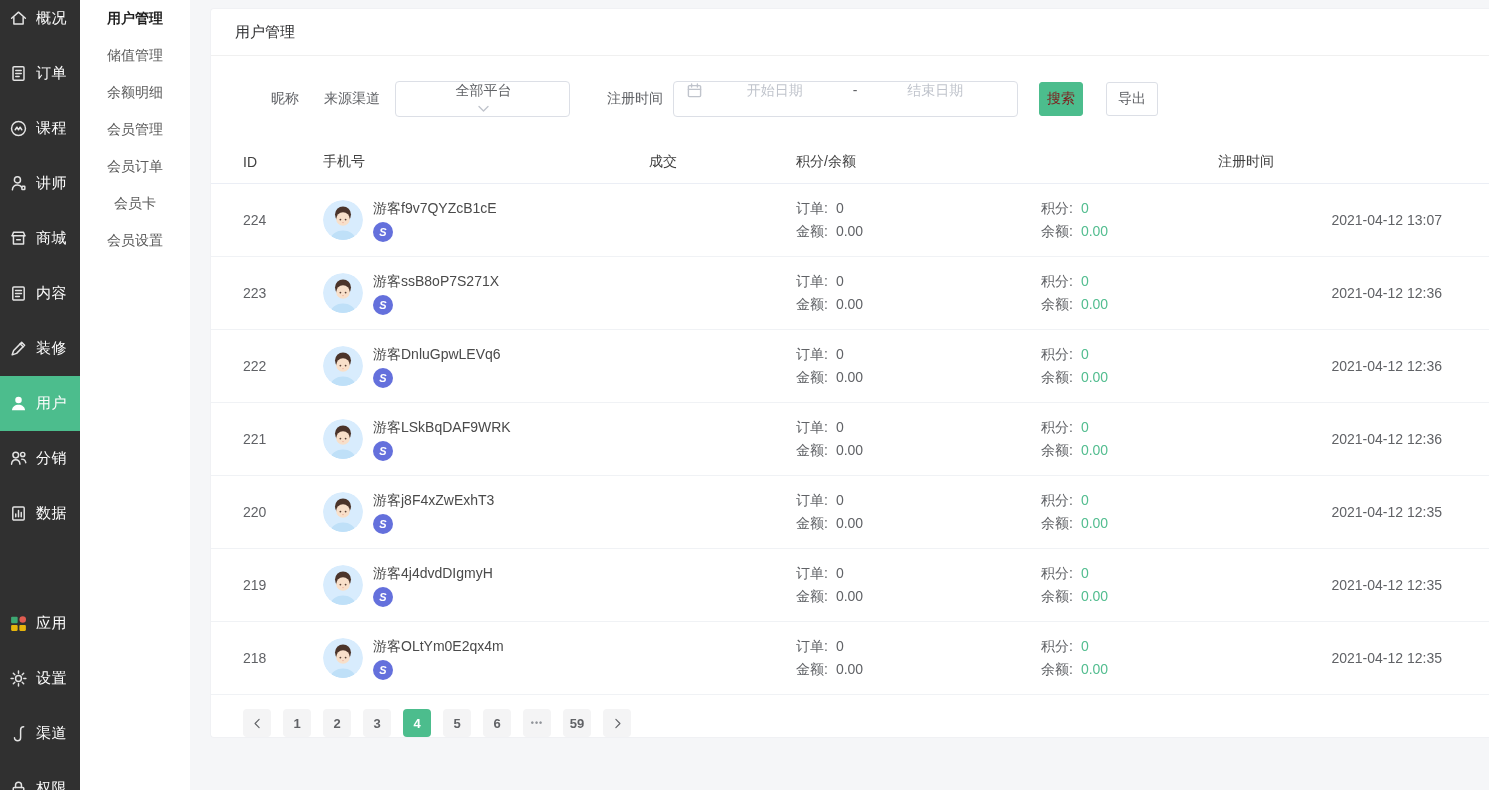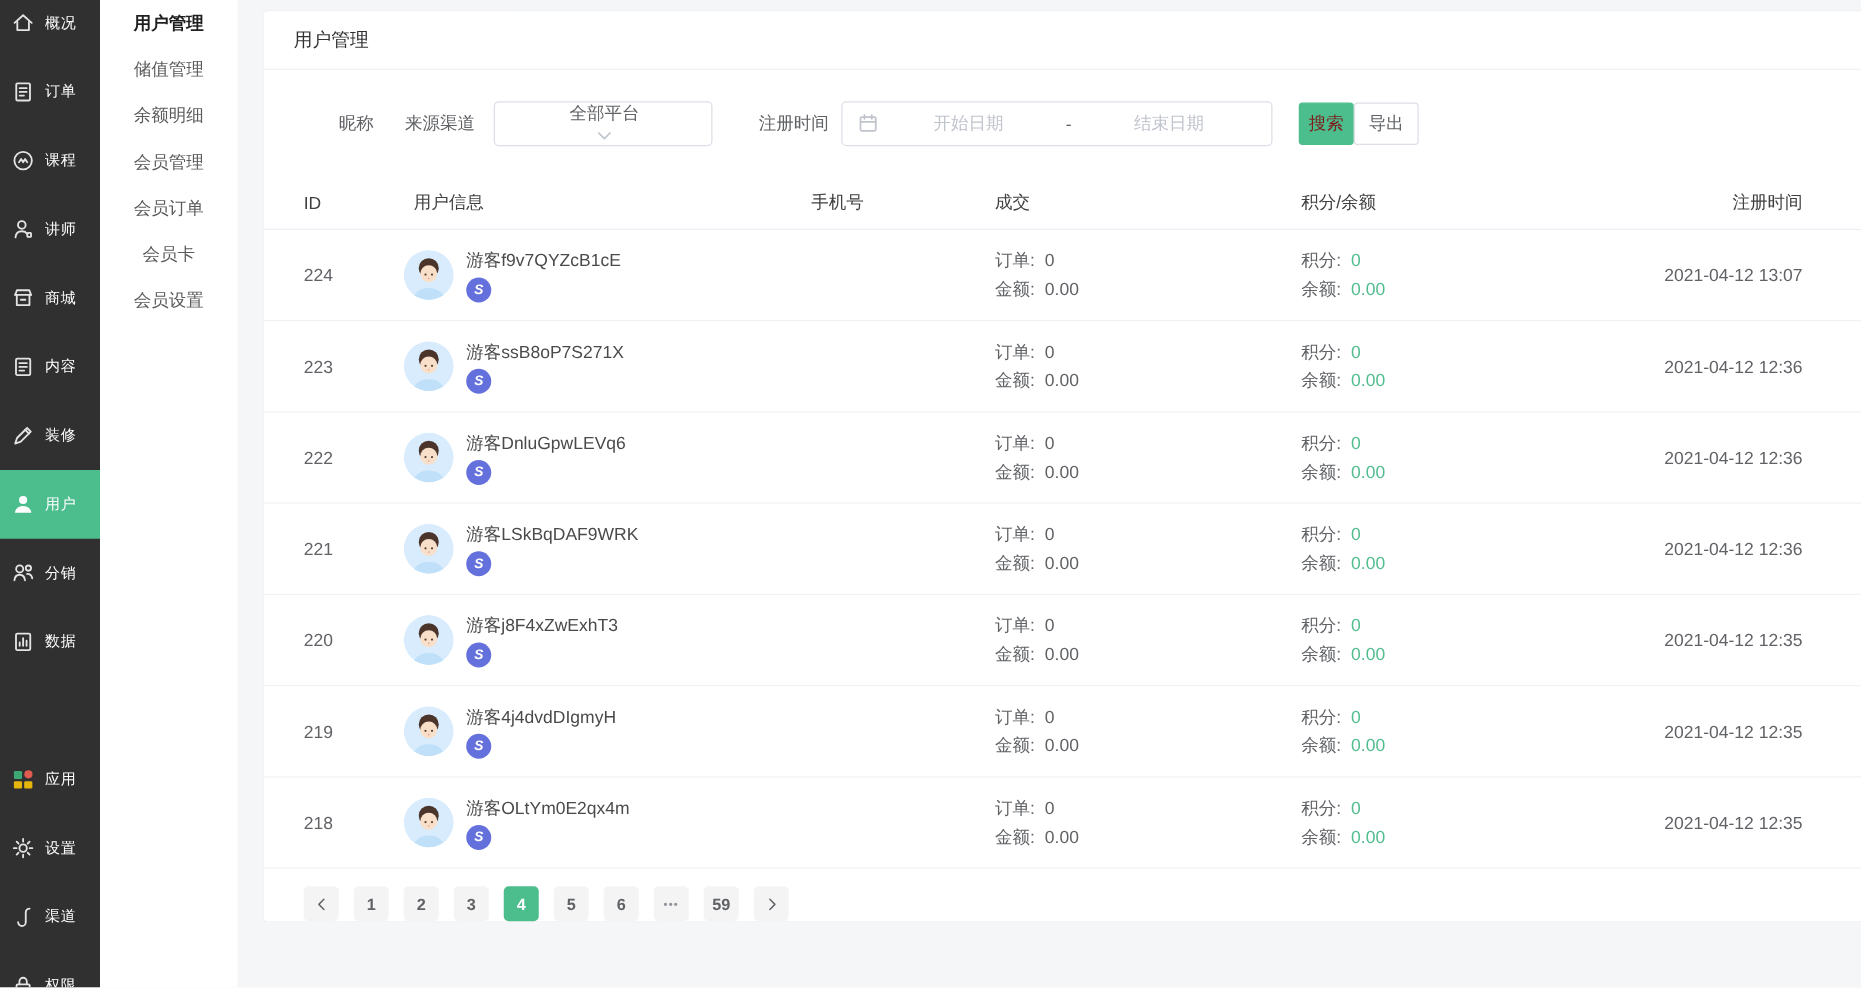--- a/index.html
+++ b/index.html
@@ -8,21 +8,21 @@
 
   
   .sidebar { position:absolute; left:0; top:0; width:80px; height:790px; background:#303030; overflow:hidden; z-index:3; }
   .nav { margin-top:-9px; }
   .nav-item { height:55px; display:flex; align-items:center; padding-left:8px; cursor:pointer; }
   .nav-item.active { background:#4cbd8d; }
   .nav-spacer { height:55px; }
   .nav-ic { width:20px; height:20px; margin-right:8px; color:#e3e3e3; display:grid; place-items:center; flex:0 0 auto; }
   .nav-item.active .nav-ic { color:#ffffff; }
   .nav-ic svg { width:19px; height:19px; display:block; }
-  .nav-label { color:#fdfdfd; font-size:12px; letter-spacing:.5px; white-space:nowrap; }
+  .nav-label { color:#fdfdfd; font-size:15px; letter-spacing:.5px; white-space:nowrap; }
 
   
   .submenu { position:absolute; left:80px; top:0; width:110px; height:790px; background:#ffffff; z-index:2; }
   .submenu-item { height:37px; display:flex; align-items:center; justify-content:center; font-size:14px; color:#5a5a5a; cursor:pointer; }
   .submenu-item.active { color:#1f1f1f; font-weight:bold; }
 
   
   .main { position:absolute; left:190px; top:0; right:0; bottom:0; background:#f5f6f8; }
   .card { position:absolute; left:20px; top:8px; width:1279px; height:730px; background:#ffffff; border-radius:4px 0 0 4px; border:1px solid #f0f1f4; border-right:none; }
   .card-header { height:47px; display:flex; align-items:center; padding-left:24px; border-bottom:1px solid #f0f0f0; font-size:15px; color:#303133; }
@@ -31,26 +31,26 @@
   .filters { height:85px; display:flex; align-items:center; padding-left:60px; }
   .f-label { font-size:14px; color:#606266; white-space:nowrap; }
   .txt-input { position:relative; width:200px; height:36px; border:1px solid #dcdfe6; border-radius:4px; margin-left:13px; background:#fff; }
   .txt-input input { width:100%; height:100%; border:none; outline:none; background:transparent; padding:0 30px 0 12px; font-size:14px; color:#606266; font-family:inherit; }
   .txt-input input::placeholder { color:#c0c4cc; }
   .in-ic { position:absolute; right:9px; top:9px; width:17px; height:17px; color:#c0c4cc; }
   .in-ic svg { width:17px; height:17px; display:block; }
   .select { width:175px; height:36px; border:1px solid #dcdfe6; border-radius:4px; margin-left:15px; display:flex; align-items:center; padding:0 10px 0 12px; cursor:pointer; background:#fff;flex-direction:column; }
   .select .sel-val { flex:1; font-size:14px; color:#606266; }
   .select .in-ic { position:static; }
-  .daterange { width:345px; height:36px; border:1px solid #dcdfe6; border-radius:4px; margin-left:10px; display:flex; align-items:center; padding:0 10px 0 12px; background:#fff; cursor:pointer; }
+  .daterange { width:345px; height:36px; border:1px solid #dcdfe6; border-radius:4px; margin-left:10px; display:flex; padding:0 10px 0 12px; background:#fff; cursor:pointer; }
   .daterange .ph { flex:1; text-align:center; font-size:14px; color:#c0c4cc; }
   .daterange .sep { color:#606266; font-size:14px; padding:0 6px; }
   .btn { height:34px; border-radius:3px; font-size:14px; display:inline-flex; align-items:center; justify-content:center; cursor:pointer; font-family:inherit; }
   .btn-search { width:44px; background:#4cbd8d; color:#7f1d1d; border:1px solid #4cbd8d; margin-left:21px; }
-  .btn-export { width:52px; background:#fff; color:#606266; border:1px solid #dcdfe6; }
+  .btn-export { width:52px; background:#fff; color:#606266; border:1px solid #dcdfe6; margin-left:23px; }
   .ml25 { margin-left:25px; } .ml37 { margin-left:37px; }
 
   
   .trow { display:grid; grid-template-columns:80px 326px 147px 245px 280px 1fr; align-items:center; padding-left:32px; }
   .thead { height:43px; border-bottom:1px solid #ebeef5; font-size:14px; color:#404040; }
   .thead .hcell { white-space:nowrap; }
   .thead .hcell.c-user { padding-left:8px; }
   .thead .hcell.c-time { text-align:right; padding-right:47px; }
   .tbody .trow { height:73px; border-bottom:1px solid #f0f2f5; font-size:14px; color:#606266; }
   .cell-id { color:#606266; }
@@ -255,21 +255,20 @@
         <span class="sep">-</span>
         <span class="ph">结束日期</span>
       </div>
 
       <button class="btn btn-search">搜索</button>
       <button class="btn btn-export">导出</button>
     </div>
 
     <div class="trow thead">
         <div class="hcell c-id">ID</div>
-        <div class="hcell c-user">用户信息</div>
         <div class="hcell c-phone">手机号</div>
         <div class="hcell c-deal">成交</div>
         <div class="hcell c-points">积分/余额</div>
         <div class="hcell c-time">注册时间</div>
       </div>
     <div class="tbody">
         <div class="trow">
           <div class="cell-id">224</div>
      <div class="cell-user">
        <svg class="avatar" viewBox="0 0 40 40">

